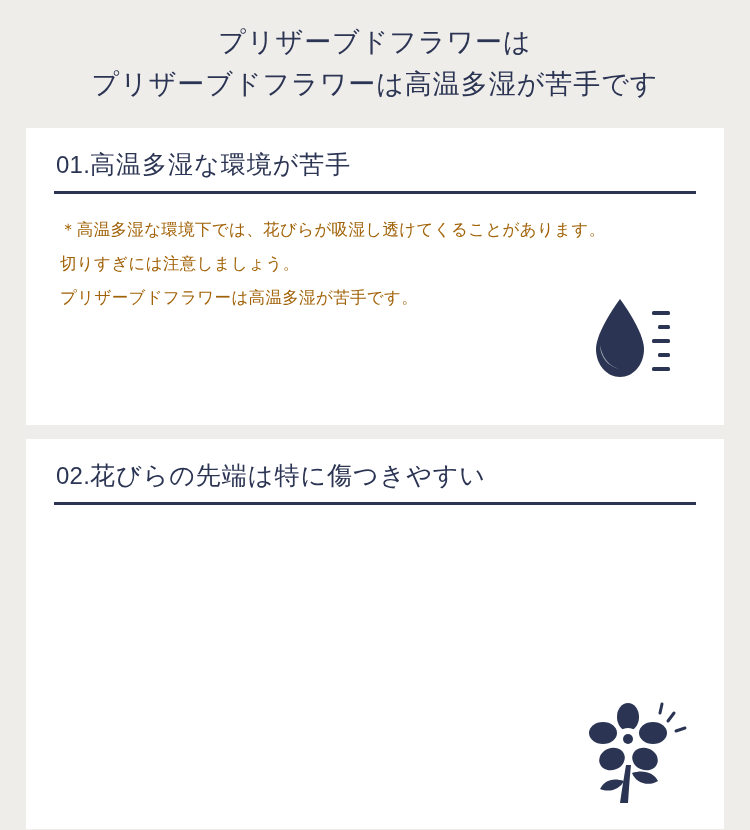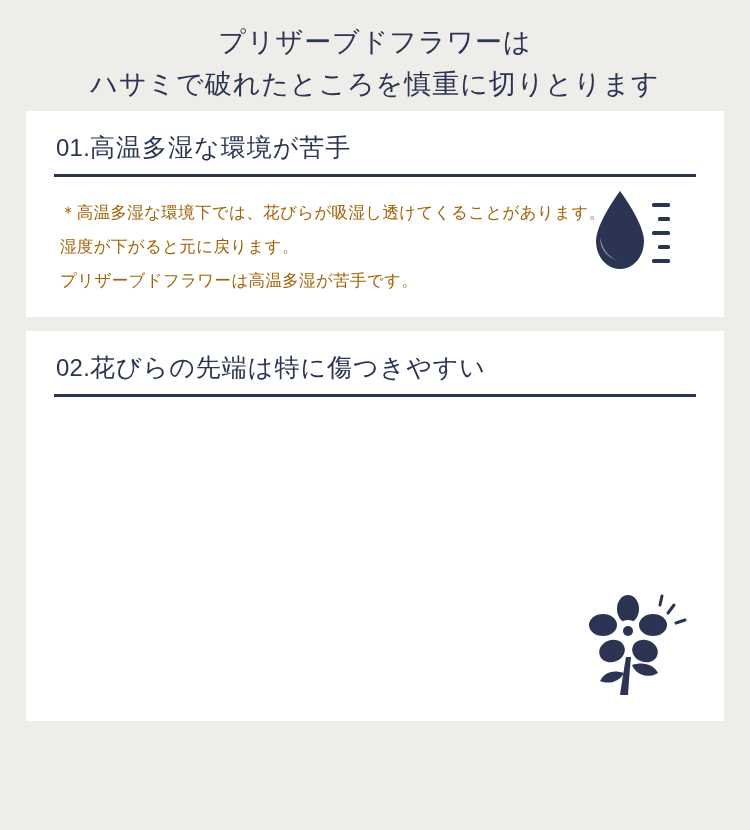--- a/index.html
+++ b/index.html
@@ -36,21 +36,21 @@
   }
 
   
   .card {
     background: #ffffff;
     margin: 0 26px;
     box-sizing: border-box;
     padding: 18px 26px 22px 26px;
     position: relative;
   }
-  .card.first { margin-top: 5px; height: 206px; }
+  .card.first { margin-top: 22px; height: 297px; }
   .card.second { margin-top: 14px; height: 390px; }
 
   .card-title {
     font-size: 25px;
     letter-spacing: 0.04em;
     color: #2b3553;
     padding: 2px 0 10px 4px;
     white-space: nowrap;
   }
   .card-title .num {
@@ -93,21 +93,21 @@
     z-index: 1;
   }
 </style>
 </head>
 <body>
 
 <div class="page">
 
   <div class="headline">
     <div class="headline-line">プリザーブドフラワーは</div>
-    <div class="headline-line">ハサミで破れたところを慎重に切りとります</div>
+    <div class="headline-line">プリザーブドフラワーは高温多湿が苦手です</div>
   </div>
 
   <div class="card first">
     <div class="card-title">
       <span class="num">01.</span><span>高温多湿な環境が苦手</span>
     </div>
     <div class="title-rule"></div>
 
     <svg class="icon-humidity" viewBox="0 0 86 96" aria-hidden="true">
       <path d="M34 4 C34 4 10 36 10 54 C10 70 21 82 34 82 C47 82 58 70 58 54 C58 36 34 4 34 4 Z" fill="#2b3553"></path>
@@ -116,21 +116,21 @@
         <rect x="66" y="16" width="18" height="4" rx="1.5"></rect>
         <rect x="72" y="30" width="12" height="4" rx="1.5"></rect>
         <rect x="66" y="44" width="18" height="4" rx="1.5"></rect>
         <rect x="72" y="58" width="12" height="4" rx="1.5"></rect>
         <rect x="66" y="72" width="18" height="4" rx="1.5"></rect>
       </g>
     </svg>
 
     <div class="body-text">
       <p>＊高温多湿な環境下では、花びらが吸湿し透けてくることがあります。</p>
-      <p>湿度が下がると元に戻ります。</p>
+      <p>切りすぎには注意しましょう。</p>
       <p>プリザーブドフラワーは高温多湿が苦手です。</p>
     </div>
   </div>
 
   <div class="card second">
     <div class="card-title">
       <span class="num">02.</span><span>花びらの先端は特に傷つきやすい</span>
     </div>
     <div class="title-rule"></div>
 

